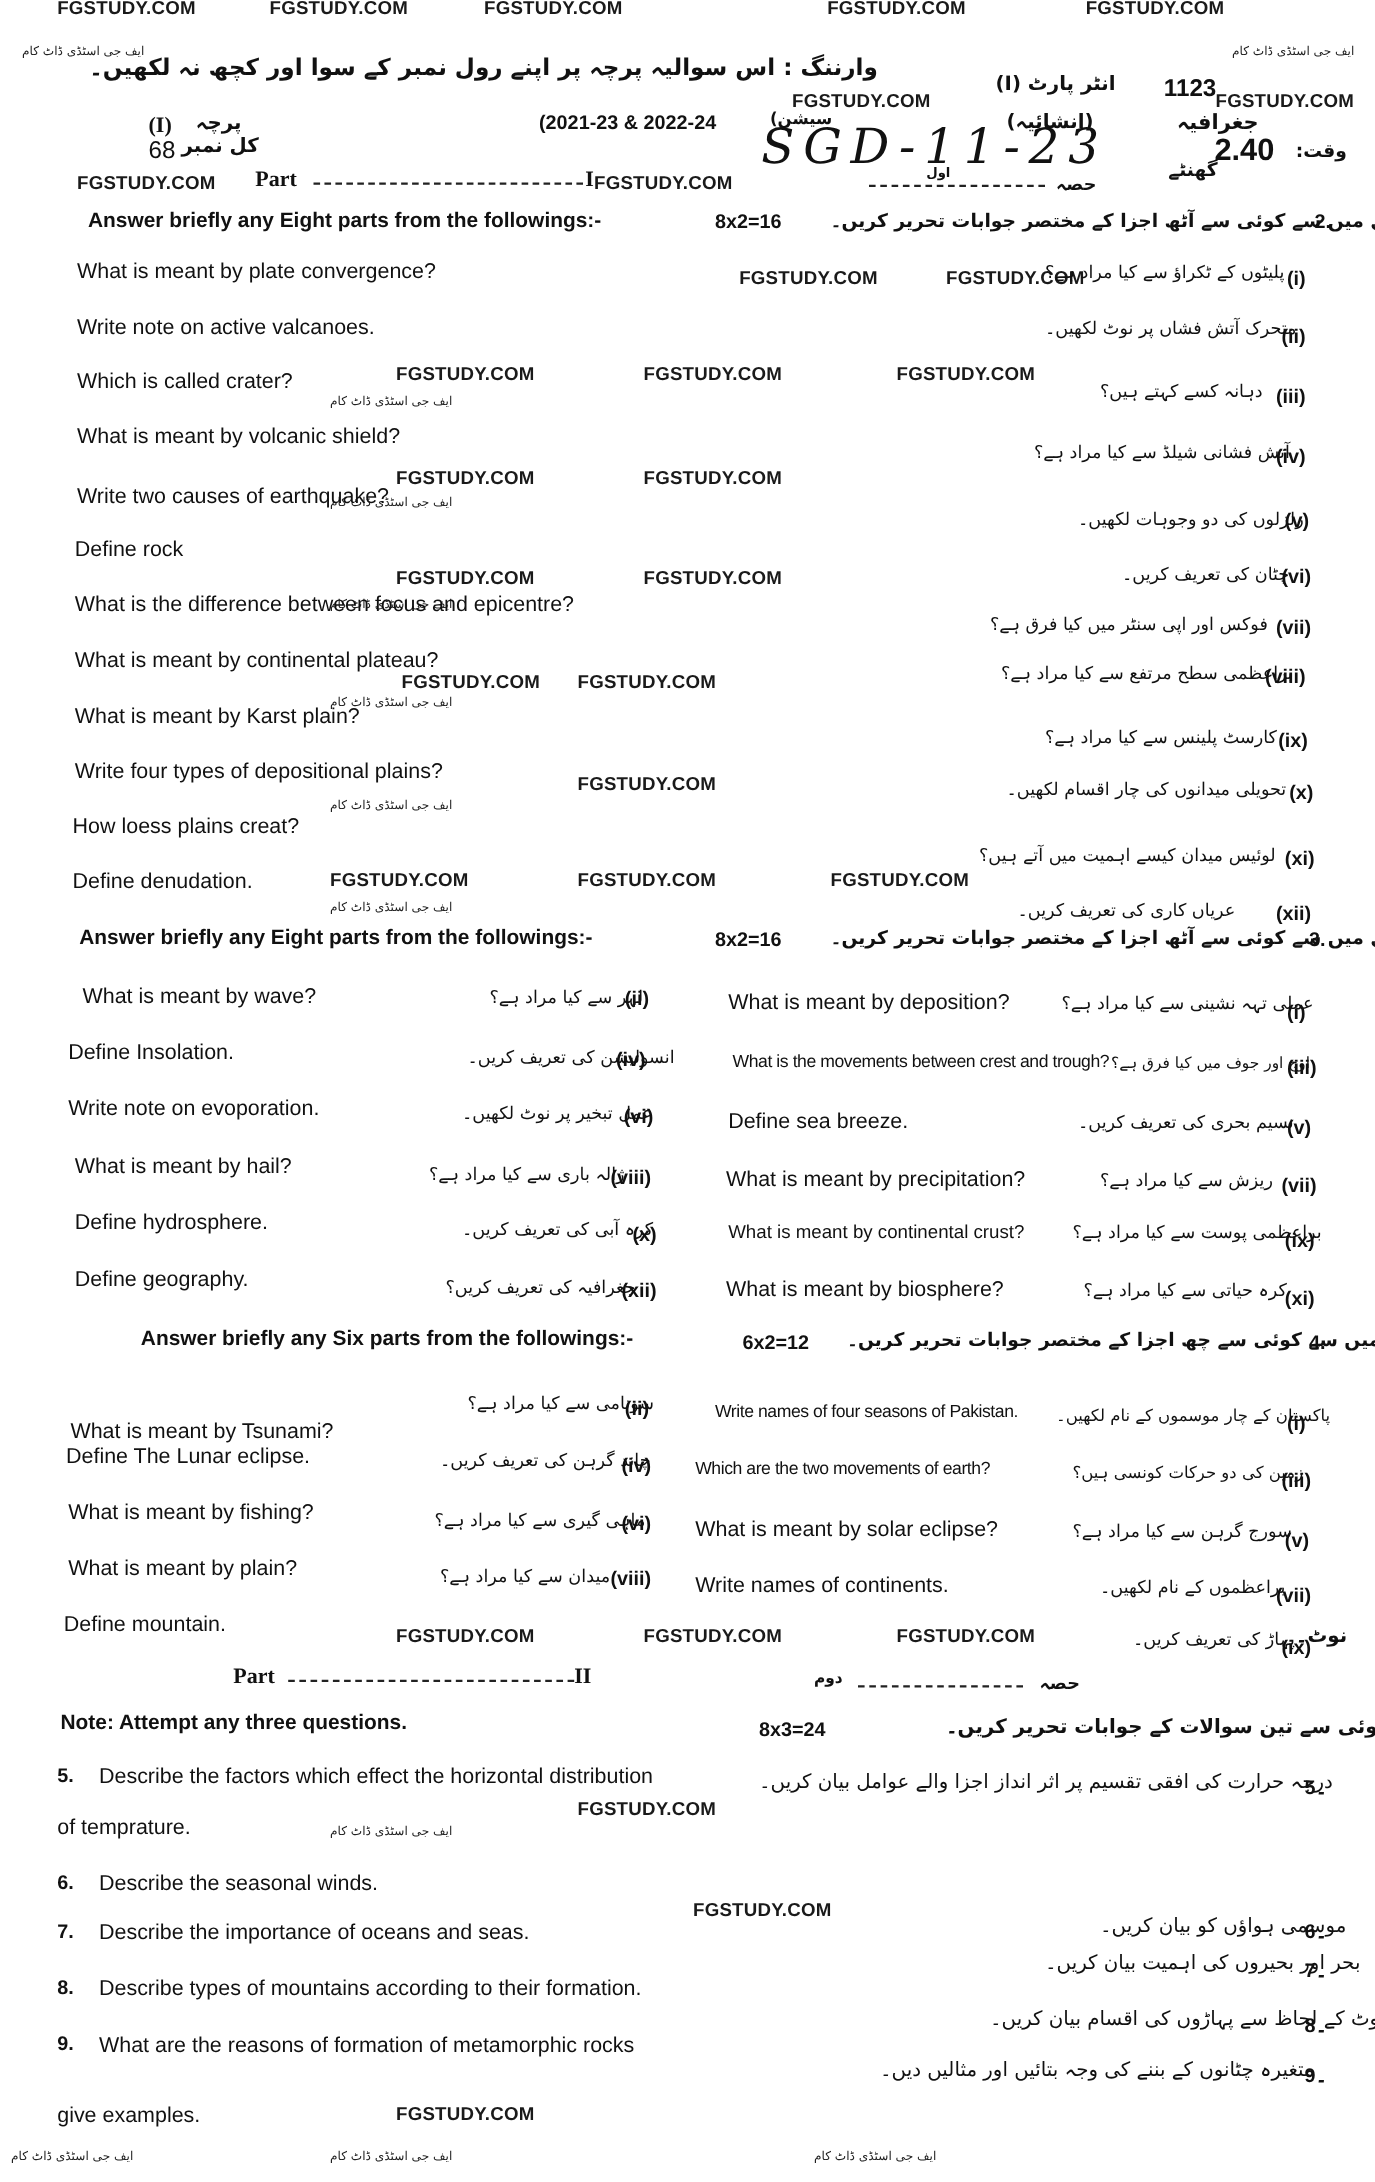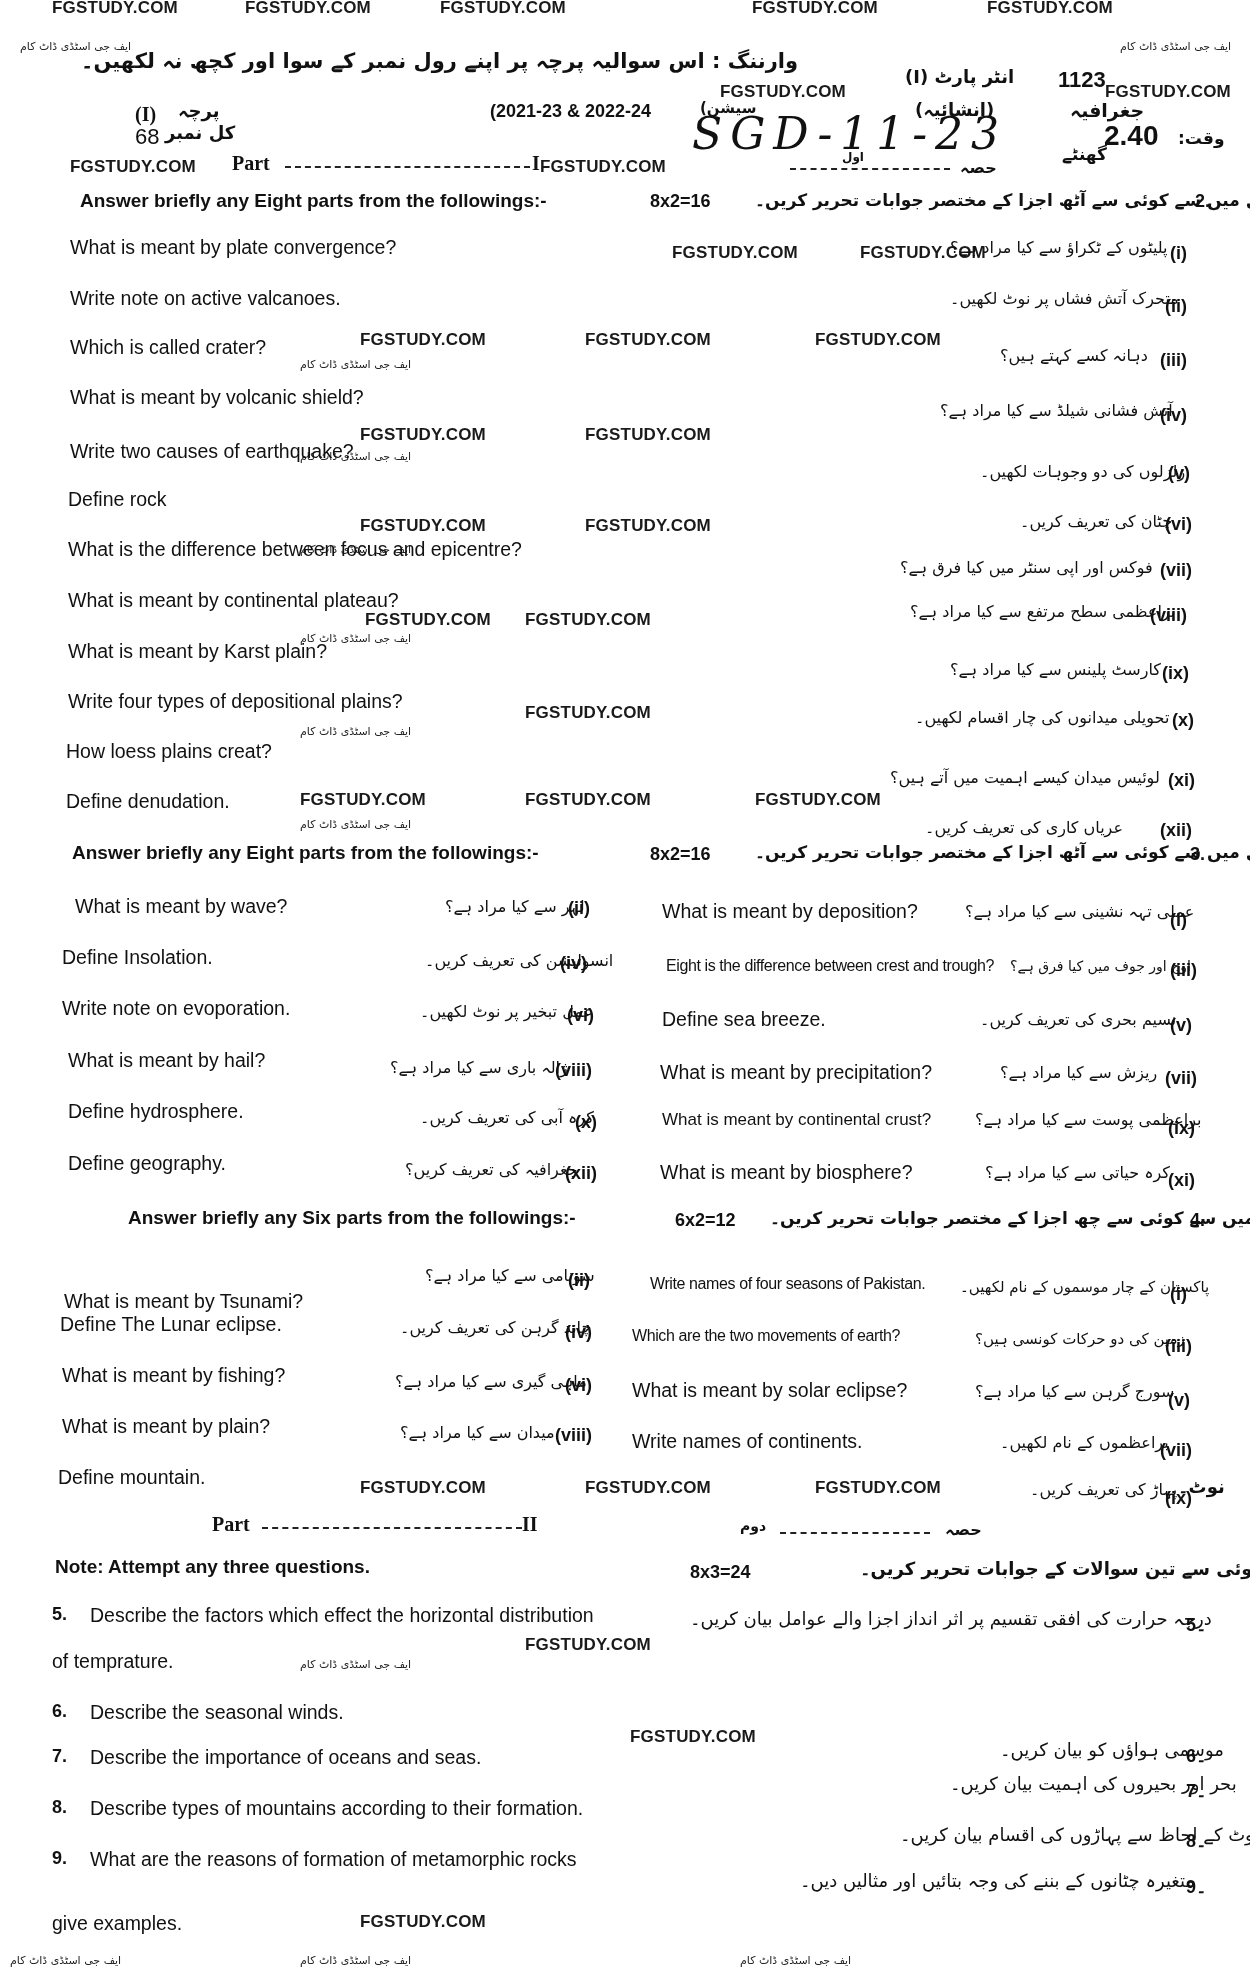--- a/index.html
+++ b/index.html
@@ -184,21 +184,21 @@
   <span class="num" style="left:575px;top:1112px">(x)</span>
 
   <span class="en" style="left:68px;top:1152px">Define geography.</span>
   <span class="ur" style="left:405px;top:1160px">جغرافیہ کی تعریف کریں؟</span>
   <span class="num" style="left:565px;top:1163px">(xii)</span>
 
   <span class="en" style="left:662px;top:900px">What is meant by deposition?</span>
   <span class="ur" style="left:965px;top:902px">عملی تہہ نشینی سے کیا مراد ہے؟</span>
   <span class="num" style="left:1170px;top:910px">(i)</span>
 
-  <span class="en small" style="left:666px;top:957px">Eight is the difference between crest and trough?</span>
+  <span class="en small" style="left:666px;top:957px">What is the movements between crest and trough?</span>
   <span class="ur" style="left:1010px;top:958px;font-size:14px">اوج اور جوف میں کیا فرق ہے؟</span>
   <span class="num" style="left:1170px;top:960px">(iii)</span>
 
   <span class="en" style="left:662px;top:1008px">Define sea breeze.</span>
   <span class="ur" style="left:980px;top:1010px">نسیم بحری کی تعریف کریں۔</span>
   <span class="num" style="left:1170px;top:1015px">(v)</span>
 
   <span class="en" style="left:660px;top:1061px">What is meant by precipitation?</span>
   <span class="ur" style="left:1000px;top:1063px">ریزش سے کیا مراد ہے؟</span>
   <span class="num" style="left:1165px;top:1068px">(vii)</span>

